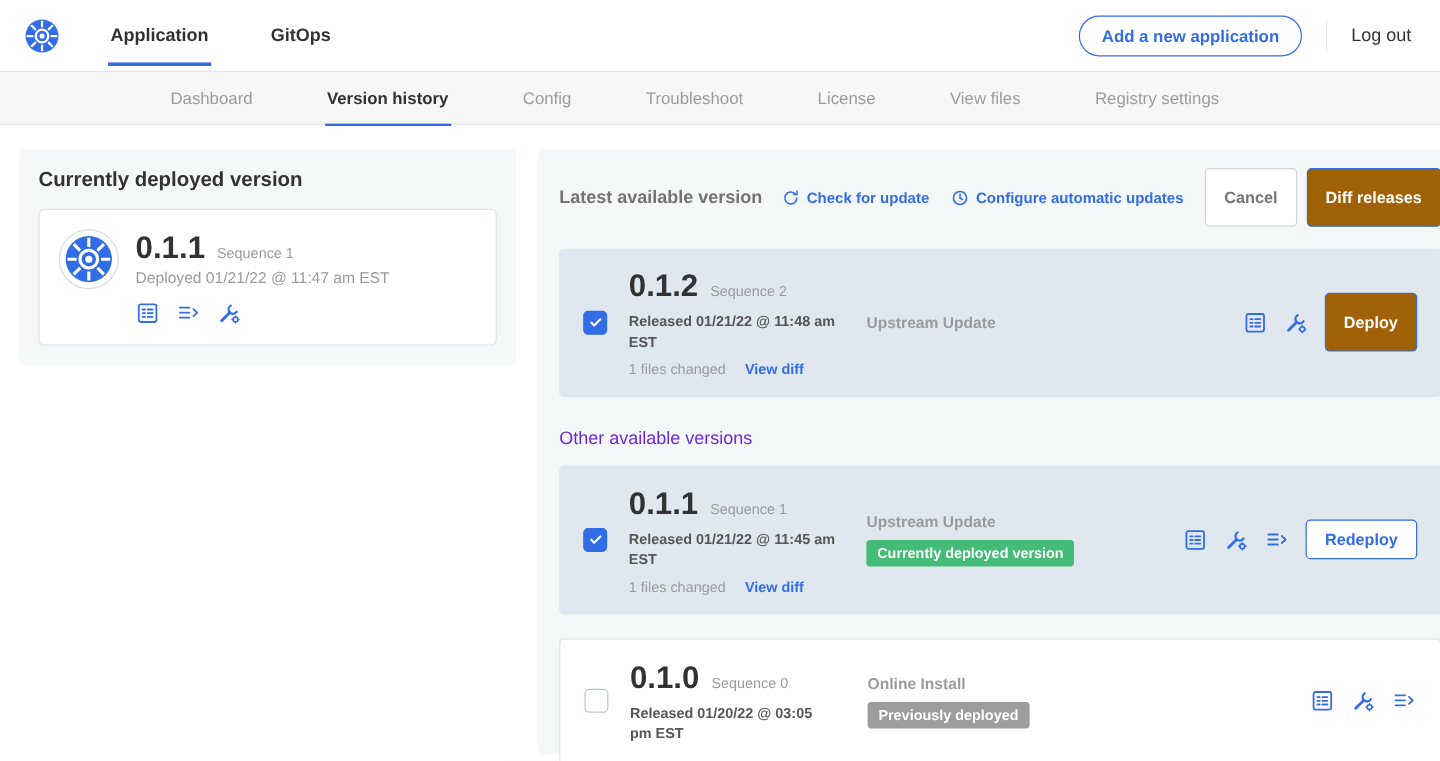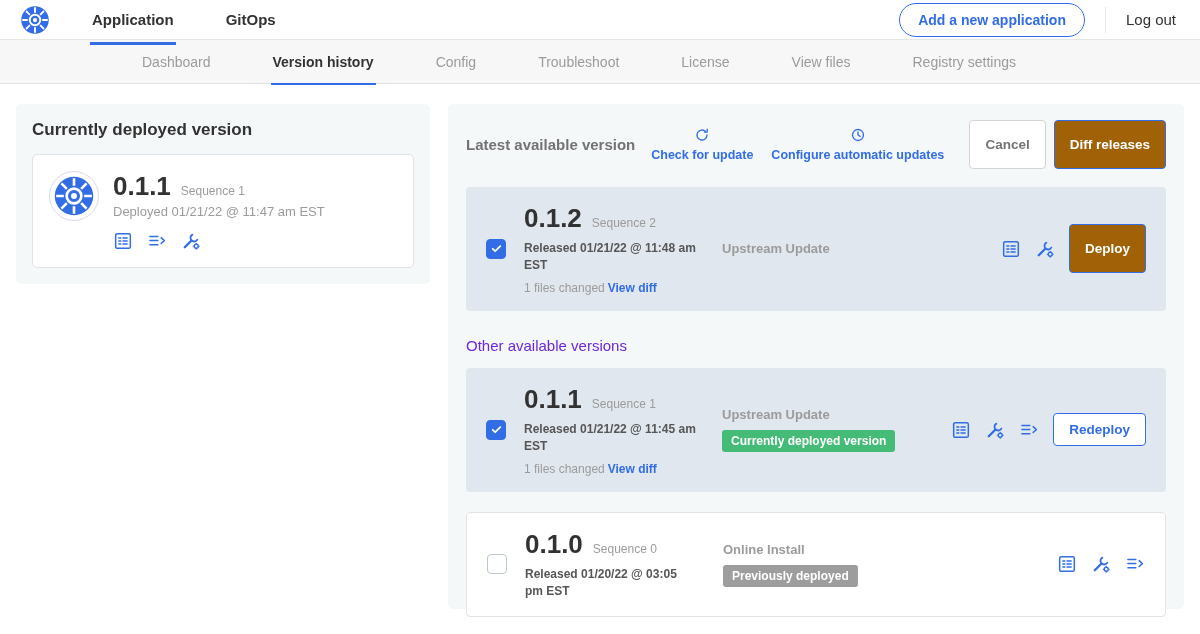--- a/index.html
+++ b/index.html
@@ -2,21 +2,21 @@
 <html><head>
 <meta charset="utf-8">
 <style>
   * { box-sizing: border-box; margin: 0; padding: 0; }
   html,body { width:1200px; height:634px; overflow:hidden; }
   body {
     font-family: "Liberation Sans", "DejaVu Sans", sans-serif;
     background:#fff; color:#323232; font-size:14px;
   }
   
-  .navbar { height:40px; display:flex; align-items:center; padding:0 24px 0 20px;
+  .navbar { height:60px; display:flex; align-items:center; padding:0 24px 0 20px;
             border-bottom:1px solid #e5e5e5; background:#fff; }
   .logo { width:30px; height:30px; margin-right:40px; flex:none; }
   .logo svg { width:30px; height:30px; display:block; }
   .nav-tabs { display:flex; height:48px; }
   .nav-tab { height:48px; display:flex; align-items:center; padding:0 2px; margin-right:48px;
              font-size:15px; font-weight:700; color:#323232; position:relative; cursor:pointer; }
   .nav-tab.active::after { content:""; position:absolute; left:0; right:0; bottom:-1px; height:3px; background:#326de6; }
   .navbar-right { margin-left:auto; display:flex; align-items:center; gap:20px; }
   .add-app-btn { border:1px solid #326de6; color:#326de6; background:#fff; font-weight:700;
                  font-size:14px; padding:8px 18px; border-radius:18px; cursor:pointer; font-family:inherit; }
@@ -43,41 +43,41 @@
   .sequence { font-size:12px; color:#9b9b9b; }
   .deployed-date { margin-top:2px; font-size:13px; color:#9b9b9b; }
   .icon-row { margin-top:12px; display:flex; gap:14px; }
   .icon-btn { width:20px; height:20px; color:#326de6; cursor:pointer; flex:none; }
   .icon-btn svg { width:20px; height:20px; display:block; }
   
   .right-panel { flex:1; background:#f5f8f9; border-radius:5px; padding:16px 18px; height:505px; }
   .panel-header { display:flex; align-items:center; margin-bottom:18px; white-space:nowrap; }
   .panel-title { font-size:15px; font-weight:700; color:#737373; margin-right:16px; }
   .panel-link { display:inline-flex; align-items:center; gap:5px; color:#326de6; font-size:12.5px;
-                font-weight:600; margin-right:18px; cursor:pointer; text-decoration:none;flex-direction:column; }
+                font-weight:600; margin-right:18px; cursor:pointer; text-decoration:none; }
   .link-ic { width:16px; height:16px; flex:none; }
   .panel-actions { margin-left:auto; display:flex; gap:8px; }
   .btn { font-family:inherit; font-size:13.5px; font-weight:700; border-radius:4px; cursor:pointer; white-space:nowrap; }
   .btn-primary { background:#a16207; color:#fff; border:1px solid #326de6; padding:16px 15px; }
   .btn-outline-blue { background:#fff; color:#326de6; border:1px solid #326de6; padding:8px 15px; }
   .btn-secondary { background:#fff; color:#747474; border:1px solid #d4d4d4; padding:8px 15px; }
   
   .version-row { display:flex; align-items:center; background:#e1e7ee; border-radius:4px; padding:16px 20px; }
   .version-row.plain { background:#fff; border:1px solid #e3e3e3; }
   .checkbox { width:20px; height:20px; border-radius:4px; border:1px solid #b9c5d8; background:#fff;
               display:inline-flex; align-items:center; justify-content:center; flex:none; cursor:pointer; }
   .checkbox svg { width:13px; height:13px; display:none; }
   .checkbox.checked { background:#326de6; border-color:#326de6; }
   .checkbox.checked svg { display:block; }
   .row-check { margin-right:18px; }
   .version-info { width:190px; flex:none; }
   .released { margin-top:6px; font-size:12px; font-weight:700; color:#565656; line-height:1.45; max-width:172px; }
   .files-line { margin-top:6px; display:flex; align-items:baseline; }
   .files { font-size:12px; color:#9b9b9b; }
-  .view-diff { font-size:12px; font-weight:700; color:#326de6; margin-left:3px; cursor:pointer; text-decoration:none; }
+  .view-diff { font-size:12px; font-weight:700; color:#326de6; margin-left:16px; cursor:pointer; text-decoration:none; }
   .source-col { width:215px; flex:none; padding-left:8px; }
   .source { font-size:13px; font-weight:700; color:#9b9b9b; }
   .badge { display:inline-block; margin-top:8px; padding:4px 9px; border-radius:3px;
            color:#fff; font-size:12px; font-weight:700; }
   .badge-green { background:#44bb77; }
   .badge-gray { background:#9d9d9d; }
   .actions { margin-left:auto; display:flex; align-items:center; gap:14px; }
   .other-heading { margin:26px 0 14px 0; font-size:15px; font-weight:400; color:#6d28d9; }
   .row-gap { margin-bottom:20px; }
 </style>

